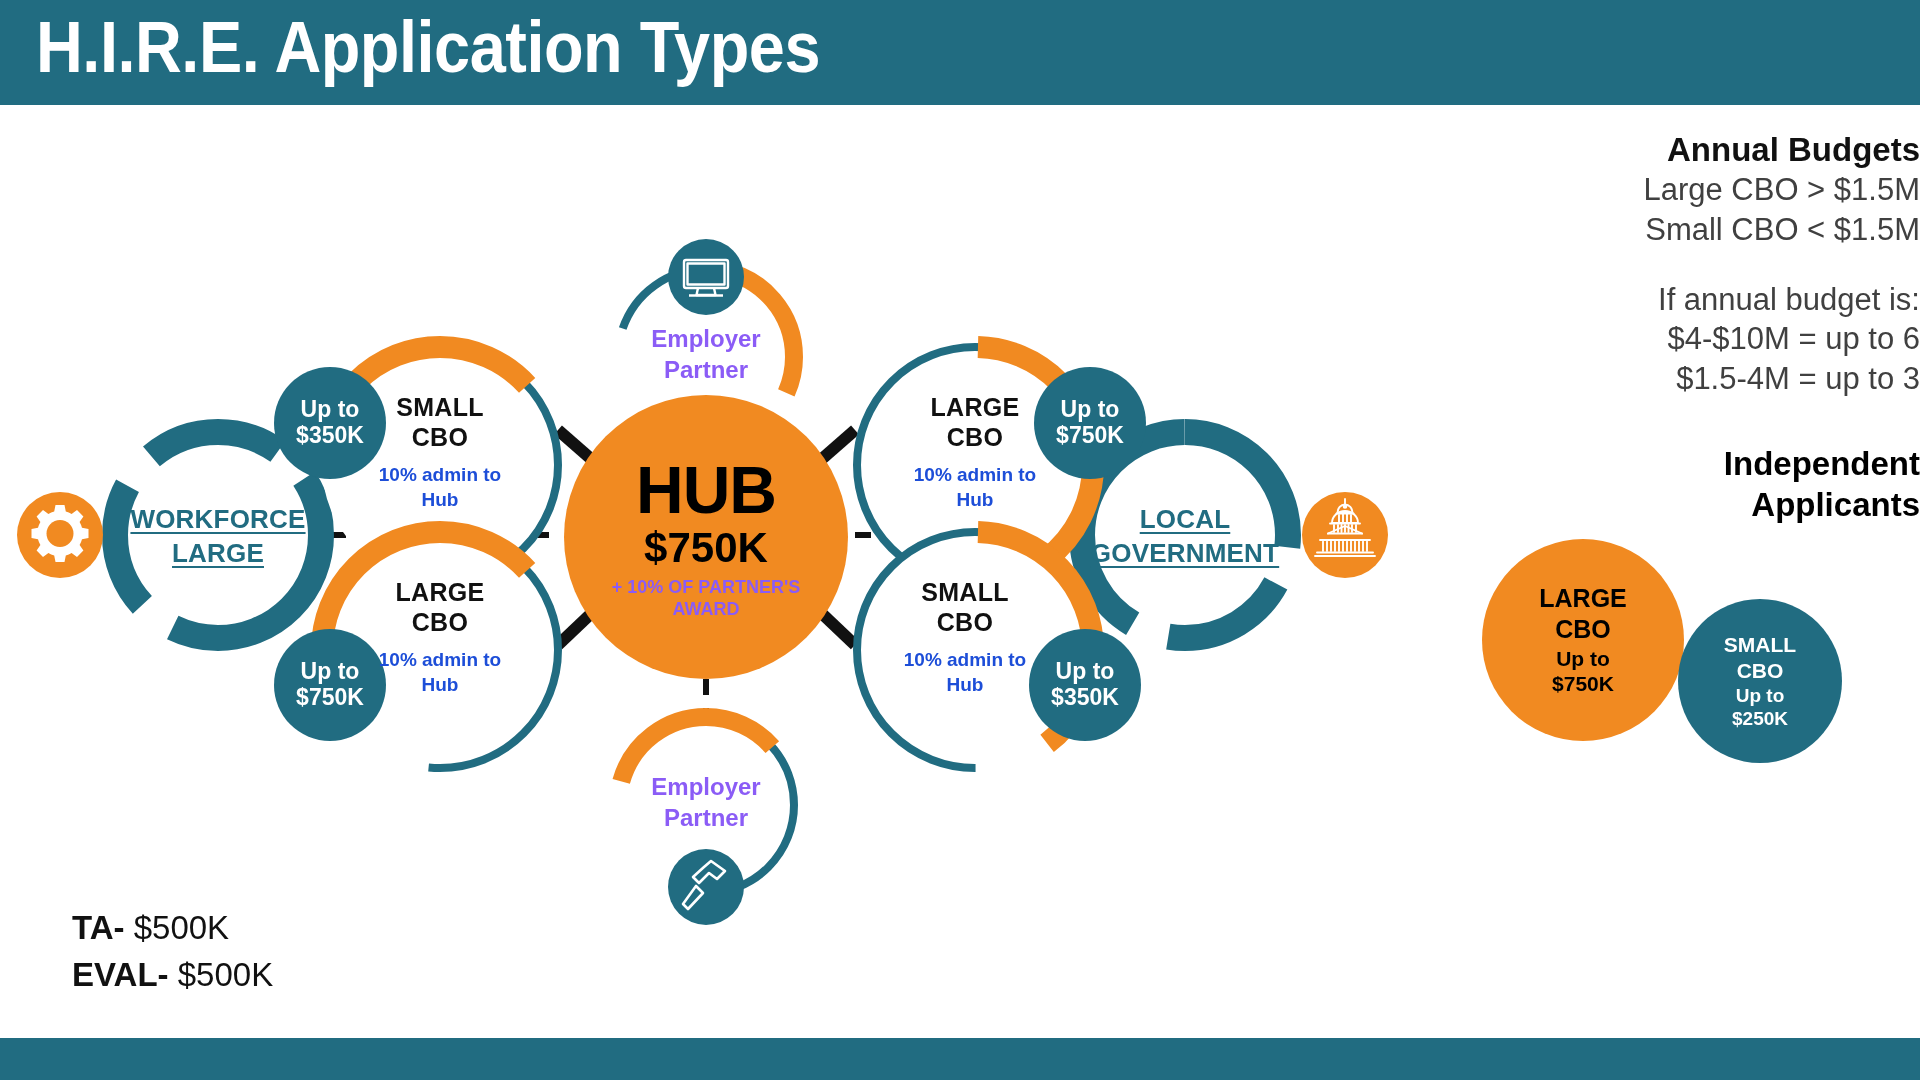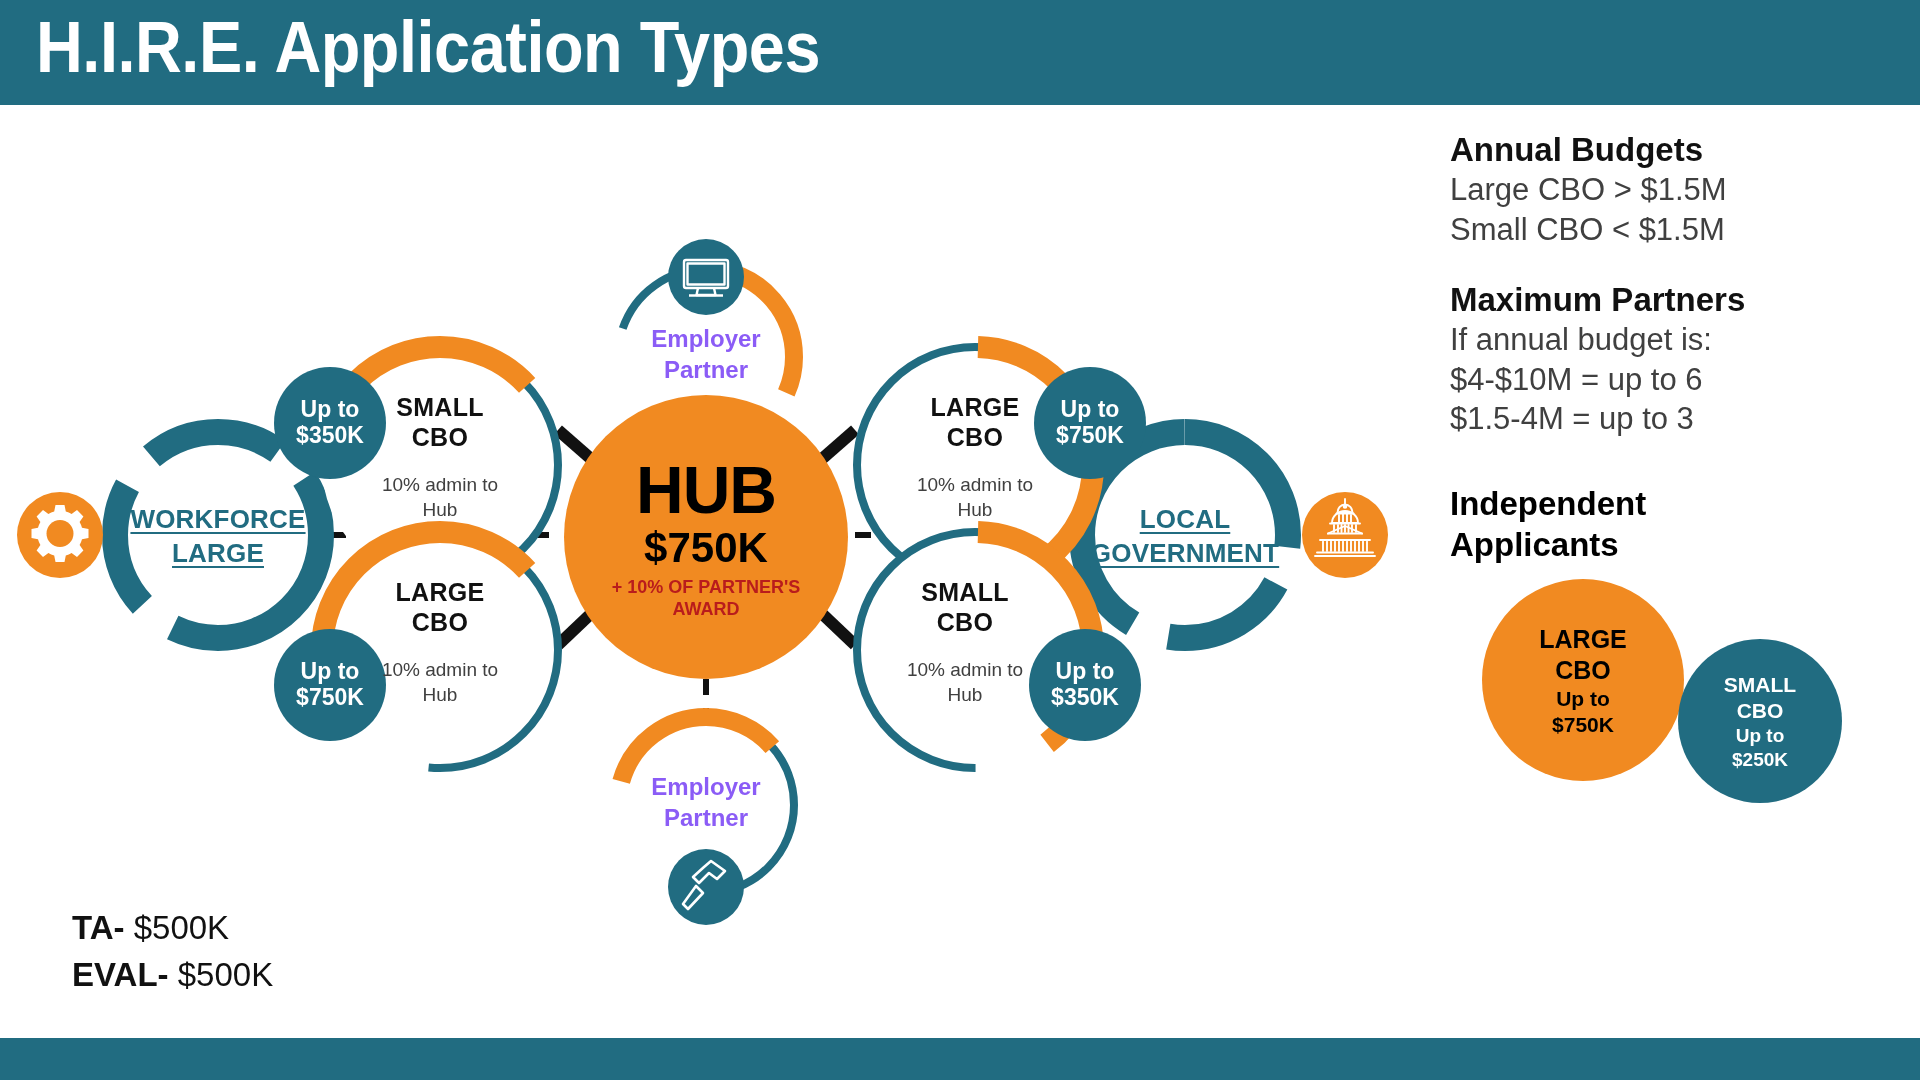--- a/index.html
+++ b/index.html
@@ -59,23 +59,23 @@
 
   
   .cbo-title {
     font-size: 25px;
     font-weight: bold;
     color: #111111;
     letter-spacing: 0.3px;
   }
   .cbo-sub {
     font-size: 19px;
-    font-weight: normal;
-    color: #404040;
-    margin-top: 21px;
+    font-weight: bold;
+    color: #1d4ed8;
+    margin-top: 11px;
     line-height: 1.3;
   }
   .partner-title {
     font-size: 24px;
     font-weight: bold;
     color: #8b5cf6;
     line-height: 1.3;
     text-align: center;
   }
   .gov-title {
@@ -116,41 +116,41 @@
   #hub-amount {
     font-size: 42px;
     font-weight: bold;
     color: #000000;
     line-height: 1.1;
     margin-top: 2px;
   }
   #hub-note {
     font-size: 18px;
     font-weight: bold;
-    color: #b91c1c;
+    color: #8b5cf6;
     line-height: 1.2;
     margin-top: 6px;
   }
 
   
   #ta-eval {
     position: absolute;
     left: 72px; top: 905px;
     font-size: 33px;
     color: #111111;
     line-height: 1.42;
   }
   #ta-eval .lbl { font-weight: bold; }
 
   
   #right-panel {
     position: absolute;
     left: 1450px; top: 130px;
     width: 470px;
-    text-align: left;
+    text-align: right;
   }
   .panel-head {
     font-size: 33px;
     font-weight: bold;
     color: #111111;
     line-height: 1.22;
   }
   .panel-line {
     font-size: 31px;
     color: #404040;
@@ -436,21 +436,20 @@
   </div>
 </div>
 
 <div id="right-panel">
   <div class="panel-head">Annual Budgets</div>
   <div class="panel-line">Large CBO &gt; $1.5M</div>
   <div class="panel-line">Small CBO &lt; $1.5M</div>
 
   <div class="panel-gap"></div>
 
-  <div class="panel-head">Maximum Partners</div>
   <div class="panel-line">If annual budget is:</div>
   <div class="panel-line">$4-$10M = up to 6</div>
   <div class="panel-line">$1.5-4M = up to 3</div>
 
   <div id="indep-head">
     <span>Independent</span><br>
     <span>Applicants</span>
   </div>
 
   <div id="indep-circles">

